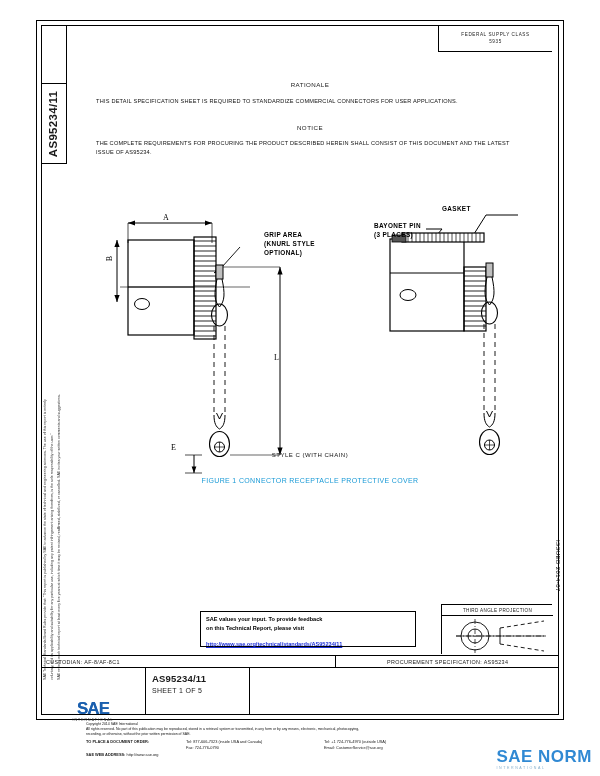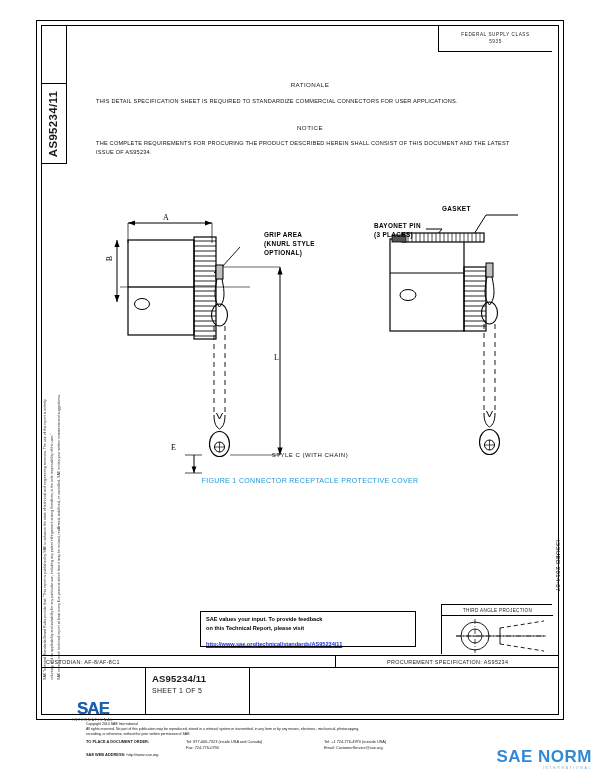--- a/index.html
+++ b/index.html
@@ -83,21 +83,21 @@
   .footer{position:absolute;left:86px;top:722px;width:430px;}
   .f-cr{font-size:3.5px;line-height:1.45;color:#111;}
   .f-grid{display:flex;margin-top:2px;}
   .f-col{font-size:3.9px;line-height:1.5;}
   .f-col.a{width:100px;font-weight:bold;}
   .f-col.b{width:138px;}
   .f-col.c{flex:1;}
   .f-bold{font-weight:bold;}
 
   
-  .wm{position:absolute;right:8px;bottom:6px;text-align:right;opacity:.92;}
+  .wm{position:absolute;right:8px;bottom:6px;text-align:left;opacity:.92;}
   .wm-main{font-size:17px;font-weight:bold;color:#1f7fd0;letter-spacing:.5px;line-height:1;}
   .wm-sub{font-size:3.6px;color:#7aa8c8;letter-spacing:1.6px;margin-top:1px;}
 
   svg{display:block;}
 </style>
 </head>
 <body>
 
 <div id="page">
 

